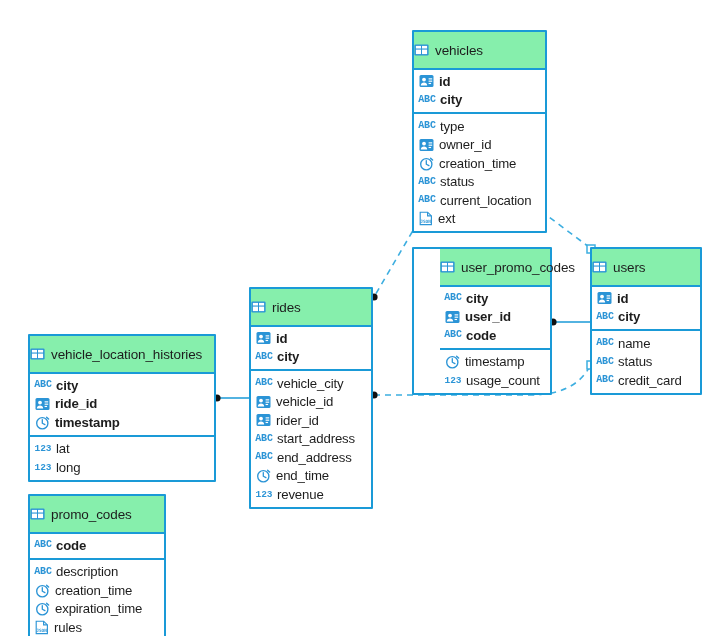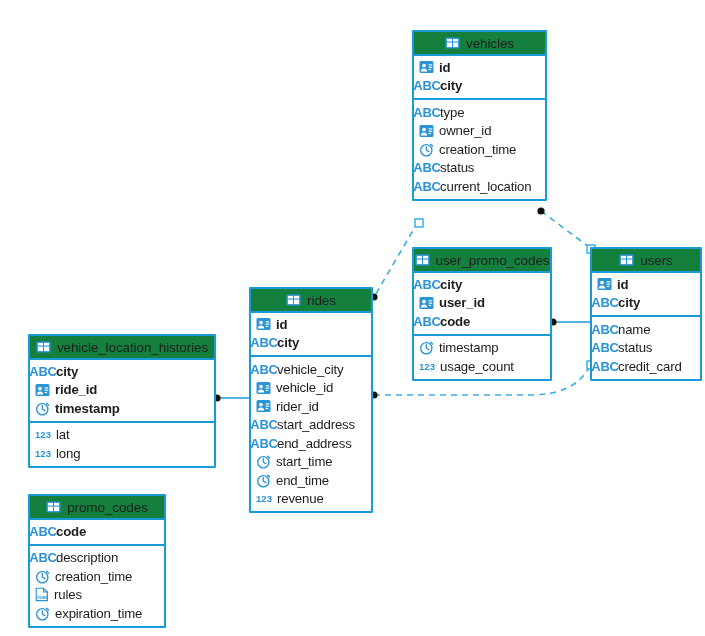--- a/index.html
+++ b/index.html
@@ -12,24 +12,24 @@
   #edges{position:absolute;left:0;top:0;width:705px;height:636px;pointer-events:none;}
 
   .table{
     position:absolute;
     border:2px solid #1a9ad7;
     background:#ffffff;
     box-sizing:border-box;
     border-radius:1px;
   }
   .t-header{
-    background:#15803d;
+    background:#86efac;
     border-bottom:2px solid #1a9ad7;
-    height:24px;
-    display:flex;align-items:center;justify-content:center;
+    height:38px;
+    display:flex;align-items:center;
     gap:6px;
     box-sizing:border-box;
   }
   .t-title{
     font-size:13.5px;color:#1d1d1d;white-space:nowrap;letter-spacing:-0.1px;
   }
   .t-pk{ border-bottom:2px solid #1a9ad7; padding:2px 0 3px 0;}
   .t-cols{ padding:3px 0 3px 0;}
   .row{
     display:flex;align-items:center;gap:5px;
@@ -37,26 +37,26 @@
     box-sizing:border-box;
     white-space:nowrap;
   }
   .row .fname{font-size:13.2px;color:#1d1d1d;letter-spacing:-0.15px;}
   .t-pk .row .fname{font-weight:bold;}
 
   .ic{flex:0 0 auto;display:inline-flex;align-items:center;justify-content:center;}
   .ic svg{display:block;}
   .ic-num{
     font-size:9.5px;font-weight:bold;color:#2b94d6;
-    font-family:Liberation Sans, sans-serif;
+    font-family:Liberation Mono, monospace;
     width:16px;text-align:center;line-height:1;
   }
   .ic-abc{
-    font-size:13px;font-weight:bold;color:#2b94d6;
-    font-family:Liberation Sans, sans-serif;
+    font-size:10px;font-weight:bold;color:#2b94d6;
+    font-family:Liberation Mono, monospace;
     width:16px;text-align:center;line-height:1;letter-spacing:-0.2px;
   }
 </style>
 </head>
 <body>
 
 <div id="canvas">
 
   <svg id="edges" viewBox="0 0 705 636" xmlns="http://www.w3.org/2000/svg">
       <g>
@@ -146,323 +146,323 @@
             <span class="fname">creation_time</span>
           </div>
           <div class="row">
             <span class="ic ic-abc">ABC</span>
             <span class="fname">status</span>
           </div>
           <div class="row">
             <span class="ic ic-abc">ABC</span>
             <span class="fname">current_location</span>
           </div>
-        </div>
-      </div>
-      <div class="table" style="left: 412px; top: 247px; width: 140px;">
-        <div class="t-header">
-          <span class="ic">
-            <svg width="15" height="12" viewBox="0 0 15 12">
-              <rect x="0.4" y="0.4" width="14.2" height="11.2" rx="1.3" fill="#2b94d6"></rect>
-              <rect x="1.9" y="1.9" width="5.1" height="2.6" fill="#ffffff"></rect>
-              <rect x="8.0" y="1.9" width="5.1" height="2.6" fill="#ffffff"></rect>
-              <rect x="1.9" y="5.6" width="5.1" height="4.5" fill="#ffffff"></rect>
-              <rect x="8.0" y="5.6" width="5.1" height="4.5" fill="#ffffff"></rect>
-            </svg>
-          </span>
-          <span class="t-title">user_promo_codes</span>
-        </div>
-        <div class="t-pk">
-          <div class="row">
-            <span class="ic ic-abc">ABC</span>
-            <span class="fname">city</span>
-          </div>
-          <div class="row">
-            <span class="ic">
-              <svg width="15" height="14" viewBox="0 0 15 14">
-                <rect x="0.5" y="1" width="14" height="12" rx="1.5" fill="#2b94d6"></rect>
-                <circle cx="5" cy="5.6" r="1.9" fill="#ffffff"></circle>
-                <path d="M1.8 11.4c0-1.9 1.4-3 3.2-3s3.2 1.1 3.2 3z" fill="#ffffff"></path>
-                <rect x="9.6" y="4.3" width="3.6" height="1.15" fill="#ffffff"></rect>
-                <rect x="9.6" y="6.6" width="3.6" height="1.15" fill="#ffffff"></rect>
-                <rect x="9.6" y="8.9" width="2.5" height="1.15" fill="#ffffff"></rect>
-              </svg>
-            </span>
-            <span class="fname">user_id</span>
-          </div>
-          <div class="row">
-            <span class="ic ic-abc">ABC</span>
-            <span class="fname">code</span>
-          </div>
-        </div>
-        <div class="t-cols">
-          <div class="row">
-            <span class="ic">
-              <svg width="15" height="15" viewBox="0 0 15 15">
-                <circle cx="7.3" cy="8.2" r="5.6" fill="none" stroke="#2b94d6" stroke-width="1.35"></circle>
-                <path d="M7.3 4.6 L7.3 8.2 L9.9 9.6" fill="none" stroke="#2b94d6" stroke-width="1.3" stroke-linecap="round"></path>
-                <path d="M11.6 2.2 L13.6 4.0" stroke="#2b94d6" stroke-width="1.4" stroke-linecap="round"></path>
-              </svg>
-            </span>
-            <span class="fname">timestamp</span>
-          </div>
-          <div class="row">
-            <span class="ic ic-num">123</span>
-            <span class="fname">usage_count</span>
-          </div>
-        </div>
-      </div>
-      <div class="table" style="left: 590px; top: 247px; width: 112px;">
-        <div class="t-header">
-          <span class="ic">
-            <svg width="15" height="12" viewBox="0 0 15 12">
-              <rect x="0.4" y="0.4" width="14.2" height="11.2" rx="1.3" fill="#2b94d6"></rect>
-              <rect x="1.9" y="1.9" width="5.1" height="2.6" fill="#ffffff"></rect>
-              <rect x="8.0" y="1.9" width="5.1" height="2.6" fill="#ffffff"></rect>
-              <rect x="1.9" y="5.6" width="5.1" height="4.5" fill="#ffffff"></rect>
-              <rect x="8.0" y="5.6" width="5.1" height="4.5" fill="#ffffff"></rect>
-            </svg>
-          </span>
-          <span class="t-title">users</span>
-        </div>
-        <div class="t-pk">
-          <div class="row">
-            <span class="ic">
-              <svg width="15" height="14" viewBox="0 0 15 14">
-                <rect x="0.5" y="1" width="14" height="12" rx="1.5" fill="#2b94d6"></rect>
-                <circle cx="5" cy="5.6" r="1.9" fill="#ffffff"></circle>
-                <path d="M1.8 11.4c0-1.9 1.4-3 3.2-3s3.2 1.1 3.2 3z" fill="#ffffff"></path>
-                <rect x="9.6" y="4.3" width="3.6" height="1.15" fill="#ffffff"></rect>
-                <rect x="9.6" y="6.6" width="3.6" height="1.15" fill="#ffffff"></rect>
-                <rect x="9.6" y="8.9" width="2.5" height="1.15" fill="#ffffff"></rect>
-              </svg>
-            </span>
-            <span class="fname">id</span>
-          </div>
-          <div class="row">
-            <span class="ic ic-abc">ABC</span>
-            <span class="fname">city</span>
-          </div>
-        </div>
-        <div class="t-cols">
-          <div class="row">
-            <span class="ic ic-abc">ABC</span>
-            <span class="fname">name</span>
-          </div>
-          <div class="row">
-            <span class="ic ic-abc">ABC</span>
-            <span class="fname">status</span>
-          </div>
-          <div class="row">
-            <span class="ic ic-abc">ABC</span>
-            <span class="fname">credit_card</span>
-          </div>
-        </div>
-      </div>
-      <div class="table" style="left: 249px; top: 287px; width: 124px;">
-        <div class="t-header">
-          <span class="ic">
-            <svg width="15" height="12" viewBox="0 0 15 12">
-              <rect x="0.4" y="0.4" width="14.2" height="11.2" rx="1.3" fill="#2b94d6"></rect>
-              <rect x="1.9" y="1.9" width="5.1" height="2.6" fill="#ffffff"></rect>
-              <rect x="8.0" y="1.9" width="5.1" height="2.6" fill="#ffffff"></rect>
-              <rect x="1.9" y="5.6" width="5.1" height="4.5" fill="#ffffff"></rect>
-              <rect x="8.0" y="5.6" width="5.1" height="4.5" fill="#ffffff"></rect>
-            </svg>
-          </span>
-          <span class="t-title">rides</span>
-        </div>
-        <div class="t-pk">
-          <div class="row">
-            <span class="ic">
-              <svg width="15" height="14" viewBox="0 0 15 14">
-                <rect x="0.5" y="1" width="14" height="12" rx="1.5" fill="#2b94d6"></rect>
-                <circle cx="5" cy="5.6" r="1.9" fill="#ffffff"></circle>
-                <path d="M1.8 11.4c0-1.9 1.4-3 3.2-3s3.2 1.1 3.2 3z" fill="#ffffff"></path>
-                <rect x="9.6" y="4.3" width="3.6" height="1.15" fill="#ffffff"></rect>
-                <rect x="9.6" y="6.6" width="3.6" height="1.15" fill="#ffffff"></rect>
-                <rect x="9.6" y="8.9" width="2.5" height="1.15" fill="#ffffff"></rect>
-              </svg>
-            </span>
-            <span class="fname">id</span>
-          </div>
-          <div class="row">
-            <span class="ic ic-abc">ABC</span>
-            <span class="fname">city</span>
-          </div>
-        </div>
-        <div class="t-cols">
-          <div class="row">
-            <span class="ic ic-abc">ABC</span>
-            <span class="fname">vehicle_city</span>
-          </div>
-          <div class="row">
-            <span class="ic">
-              <svg width="15" height="14" viewBox="0 0 15 14">
-                <rect x="0.5" y="1" width="14" height="12" rx="1.5" fill="#2b94d6"></rect>
-                <circle cx="5" cy="5.6" r="1.9" fill="#ffffff"></circle>
-                <path d="M1.8 11.4c0-1.9 1.4-3 3.2-3s3.2 1.1 3.2 3z" fill="#ffffff"></path>
-                <rect x="9.6" y="4.3" width="3.6" height="1.15" fill="#ffffff"></rect>
-                <rect x="9.6" y="6.6" width="3.6" height="1.15" fill="#ffffff"></rect>
-                <rect x="9.6" y="8.9" width="2.5" height="1.15" fill="#ffffff"></rect>
-              </svg>
-            </span>
-            <span class="fname">vehicle_id</span>
-          </div>
-          <div class="row">
-            <span class="ic">
-              <svg width="15" height="14" viewBox="0 0 15 14">
-                <rect x="0.5" y="1" width="14" height="12" rx="1.5" fill="#2b94d6"></rect>
-                <circle cx="5" cy="5.6" r="1.9" fill="#ffffff"></circle>
-                <path d="M1.8 11.4c0-1.9 1.4-3 3.2-3s3.2 1.1 3.2 3z" fill="#ffffff"></path>
-                <rect x="9.6" y="4.3" width="3.6" height="1.15" fill="#ffffff"></rect>
-                <rect x="9.6" y="6.6" width="3.6" height="1.15" fill="#ffffff"></rect>
-                <rect x="9.6" y="8.9" width="2.5" height="1.15" fill="#ffffff"></rect>
-              </svg>
-            </span>
-            <span class="fname">rider_id</span>
-          </div>
-          <div class="row">
-            <span class="ic ic-abc">ABC</span>
-            <span class="fname">start_address</span>
-          </div>
-          <div class="row">
-            <span class="ic ic-abc">ABC</span>
-            <span class="fname">end_address</span>
-          </div>
-          <div class="row">
-            <span class="ic">
-              <svg width="15" height="15" viewBox="0 0 15 15">
-                <circle cx="7.3" cy="8.2" r="5.6" fill="none" stroke="#2b94d6" stroke-width="1.35"></circle>
-                <path d="M7.3 4.6 L7.3 8.2 L9.9 9.6" fill="none" stroke="#2b94d6" stroke-width="1.3" stroke-linecap="round"></path>
-                <path d="M11.6 2.2 L13.6 4.0" stroke="#2b94d6" stroke-width="1.4" stroke-linecap="round"></path>
-              </svg>
-            </span>
-            <span class="fname">start_time</span>
-          </div>
-          <div class="row">
-            <span class="ic">
-              <svg width="15" height="15" viewBox="0 0 15 15">
-                <circle cx="7.3" cy="8.2" r="5.6" fill="none" stroke="#2b94d6" stroke-width="1.35"></circle>
-                <path d="M7.3 4.6 L7.3 8.2 L9.9 9.6" fill="none" stroke="#2b94d6" stroke-width="1.3" stroke-linecap="round"></path>
-                <path d="M11.6 2.2 L13.6 4.0" stroke="#2b94d6" stroke-width="1.4" stroke-linecap="round"></path>
-              </svg>
-            </span>
-            <span class="fname">end_time</span>
-          </div>
-          <div class="row">
-            <span class="ic ic-num">123</span>
-            <span class="fname">revenue</span>
-          </div>
-        </div>
-      </div>
-      <div class="table" style="left: 28px; top: 334px; width: 188px;">
-        <div class="t-header">
-          <span class="ic">
-            <svg width="15" height="12" viewBox="0 0 15 12">
-              <rect x="0.4" y="0.4" width="14.2" height="11.2" rx="1.3" fill="#2b94d6"></rect>
-              <rect x="1.9" y="1.9" width="5.1" height="2.6" fill="#ffffff"></rect>
-              <rect x="8.0" y="1.9" width="5.1" height="2.6" fill="#ffffff"></rect>
-              <rect x="1.9" y="5.6" width="5.1" height="4.5" fill="#ffffff"></rect>
-              <rect x="8.0" y="5.6" width="5.1" height="4.5" fill="#ffffff"></rect>
-            </svg>
-          </span>
-          <span class="t-title">vehicle_location_histories</span>
-        </div>
-        <div class="t-pk">
-          <div class="row">
-            <span class="ic ic-abc">ABC</span>
-            <span class="fname">city</span>
-          </div>
-          <div class="row">
-            <span class="ic">
-              <svg width="15" height="14" viewBox="0 0 15 14">
-                <rect x="0.5" y="1" width="14" height="12" rx="1.5" fill="#2b94d6"></rect>
-                <circle cx="5" cy="5.6" r="1.9" fill="#ffffff"></circle>
-                <path d="M1.8 11.4c0-1.9 1.4-3 3.2-3s3.2 1.1 3.2 3z" fill="#ffffff"></path>
-                <rect x="9.6" y="4.3" width="3.6" height="1.15" fill="#ffffff"></rect>
-                <rect x="9.6" y="6.6" width="3.6" height="1.15" fill="#ffffff"></rect>
-                <rect x="9.6" y="8.9" width="2.5" height="1.15" fill="#ffffff"></rect>
-              </svg>
-            </span>
-            <span class="fname">ride_id</span>
-          </div>
-          <div class="row">
-            <span class="ic">
-              <svg width="15" height="15" viewBox="0 0 15 15">
-                <circle cx="7.3" cy="8.2" r="5.6" fill="none" stroke="#2b94d6" stroke-width="1.35"></circle>
-                <path d="M7.3 4.6 L7.3 8.2 L9.9 9.6" fill="none" stroke="#2b94d6" stroke-width="1.3" stroke-linecap="round"></path>
-                <path d="M11.6 2.2 L13.6 4.0" stroke="#2b94d6" stroke-width="1.4" stroke-linecap="round"></path>
-              </svg>
-            </span>
-            <span class="fname">timestamp</span>
-          </div>
-        </div>
-        <div class="t-cols">
-          <div class="row">
-            <span class="ic ic-num">123</span>
-            <span class="fname">lat</span>
-          </div>
-          <div class="row">
-            <span class="ic ic-num">123</span>
-            <span class="fname">long</span>
-          </div>
-        </div>
-      </div>
-      <div class="table" style="left: 28px; top: 494px; width: 138px;">
-        <div class="t-header">
-          <span class="ic">
-            <svg width="15" height="12" viewBox="0 0 15 12">
-              <rect x="0.4" y="0.4" width="14.2" height="11.2" rx="1.3" fill="#2b94d6"></rect>
-              <rect x="1.9" y="1.9" width="5.1" height="2.6" fill="#ffffff"></rect>
-              <rect x="8.0" y="1.9" width="5.1" height="2.6" fill="#ffffff"></rect>
-              <rect x="1.9" y="5.6" width="5.1" height="4.5" fill="#ffffff"></rect>
-              <rect x="8.0" y="5.6" width="5.1" height="4.5" fill="#ffffff"></rect>
-            </svg>
-          </span>
-          <span class="t-title">promo_codes</span>
-        </div>
-        <div class="t-pk">
-          <div class="row">
-            <span class="ic ic-abc">ABC</span>
-            <span class="fname">code</span>
-          </div>
-        </div>
-        <div class="t-cols">
-          <div class="row">
-            <span class="ic ic-abc">ABC</span>
-            <span class="fname">description</span>
-          </div>
-          <div class="row">
-            <span class="ic">
-              <svg width="15" height="15" viewBox="0 0 15 15">
-                <circle cx="7.3" cy="8.2" r="5.6" fill="none" stroke="#2b94d6" stroke-width="1.35"></circle>
-                <path d="M7.3 4.6 L7.3 8.2 L9.9 9.6" fill="none" stroke="#2b94d6" stroke-width="1.3" stroke-linecap="round"></path>
-                <path d="M11.6 2.2 L13.6 4.0" stroke="#2b94d6" stroke-width="1.4" stroke-linecap="round"></path>
-              </svg>
-            </span>
-            <span class="fname">creation_time</span>
-          </div>
           <div class="row">
             <span class="ic">
               <svg width="14" height="15" viewBox="0 0 14 15">
                 <path d="M1.2 1.2 H8.6 L12.4 4.9 V13.6 H1.2 Z" fill="#ffffff" stroke="#2b94d6" stroke-width="1.15"></path>
                 <path d="M8.6 1.2 V4.9 H12.4" fill="none" stroke="#2b94d6" stroke-width="1.15"></path>
                 <text x="6.6" y="12.1" font-size="4.4" font-family="DejaVu Sans Mono, monospace" font-weight="bold" fill="#2b94d6" text-anchor="middle">JSON</text>
               </svg>
             </span>
+            <span class="fname">ext</span>
+          </div>
+        </div>
+      </div>
+      <div class="table" style="left: 412px; top: 247px; width: 140px; padding-left: 26px;">
+        <div class="t-header">
+          <span class="ic">
+            <svg width="15" height="12" viewBox="0 0 15 12">
+              <rect x="0.4" y="0.4" width="14.2" height="11.2" rx="1.3" fill="#2b94d6"></rect>
+              <rect x="1.9" y="1.9" width="5.1" height="2.6" fill="#ffffff"></rect>
+              <rect x="8.0" y="1.9" width="5.1" height="2.6" fill="#ffffff"></rect>
+              <rect x="1.9" y="5.6" width="5.1" height="4.5" fill="#ffffff"></rect>
+              <rect x="8.0" y="5.6" width="5.1" height="4.5" fill="#ffffff"></rect>
+            </svg>
+          </span>
+          <span class="t-title">user_promo_codes</span>
+        </div>
+        <div class="t-pk">
+          <div class="row">
+            <span class="ic ic-abc">ABC</span>
+            <span class="fname">city</span>
+          </div>
+          <div class="row">
+            <span class="ic">
+              <svg width="15" height="14" viewBox="0 0 15 14">
+                <rect x="0.5" y="1" width="14" height="12" rx="1.5" fill="#2b94d6"></rect>
+                <circle cx="5" cy="5.6" r="1.9" fill="#ffffff"></circle>
+                <path d="M1.8 11.4c0-1.9 1.4-3 3.2-3s3.2 1.1 3.2 3z" fill="#ffffff"></path>
+                <rect x="9.6" y="4.3" width="3.6" height="1.15" fill="#ffffff"></rect>
+                <rect x="9.6" y="6.6" width="3.6" height="1.15" fill="#ffffff"></rect>
+                <rect x="9.6" y="8.9" width="2.5" height="1.15" fill="#ffffff"></rect>
+              </svg>
+            </span>
+            <span class="fname">user_id</span>
+          </div>
+          <div class="row">
+            <span class="ic ic-abc">ABC</span>
+            <span class="fname">code</span>
+          </div>
+        </div>
+        <div class="t-cols">
+          <div class="row">
+            <span class="ic">
+              <svg width="15" height="15" viewBox="0 0 15 15">
+                <circle cx="7.3" cy="8.2" r="5.6" fill="none" stroke="#2b94d6" stroke-width="1.35"></circle>
+                <path d="M7.3 4.6 L7.3 8.2 L9.9 9.6" fill="none" stroke="#2b94d6" stroke-width="1.3" stroke-linecap="round"></path>
+                <path d="M11.6 2.2 L13.6 4.0" stroke="#2b94d6" stroke-width="1.4" stroke-linecap="round"></path>
+              </svg>
+            </span>
+            <span class="fname">timestamp</span>
+          </div>
+          <div class="row">
+            <span class="ic ic-num">123</span>
+            <span class="fname">usage_count</span>
+          </div>
+        </div>
+      </div>
+      <div class="table" style="left: 590px; top: 247px; width: 112px;">
+        <div class="t-header">
+          <span class="ic">
+            <svg width="15" height="12" viewBox="0 0 15 12">
+              <rect x="0.4" y="0.4" width="14.2" height="11.2" rx="1.3" fill="#2b94d6"></rect>
+              <rect x="1.9" y="1.9" width="5.1" height="2.6" fill="#ffffff"></rect>
+              <rect x="8.0" y="1.9" width="5.1" height="2.6" fill="#ffffff"></rect>
+              <rect x="1.9" y="5.6" width="5.1" height="4.5" fill="#ffffff"></rect>
+              <rect x="8.0" y="5.6" width="5.1" height="4.5" fill="#ffffff"></rect>
+            </svg>
+          </span>
+          <span class="t-title">users</span>
+        </div>
+        <div class="t-pk">
+          <div class="row">
+            <span class="ic">
+              <svg width="15" height="14" viewBox="0 0 15 14">
+                <rect x="0.5" y="1" width="14" height="12" rx="1.5" fill="#2b94d6"></rect>
+                <circle cx="5" cy="5.6" r="1.9" fill="#ffffff"></circle>
+                <path d="M1.8 11.4c0-1.9 1.4-3 3.2-3s3.2 1.1 3.2 3z" fill="#ffffff"></path>
+                <rect x="9.6" y="4.3" width="3.6" height="1.15" fill="#ffffff"></rect>
+                <rect x="9.6" y="6.6" width="3.6" height="1.15" fill="#ffffff"></rect>
+                <rect x="9.6" y="8.9" width="2.5" height="1.15" fill="#ffffff"></rect>
+              </svg>
+            </span>
+            <span class="fname">id</span>
+          </div>
+          <div class="row">
+            <span class="ic ic-abc">ABC</span>
+            <span class="fname">city</span>
+          </div>
+        </div>
+        <div class="t-cols">
+          <div class="row">
+            <span class="ic ic-abc">ABC</span>
+            <span class="fname">name</span>
+          </div>
+          <div class="row">
+            <span class="ic ic-abc">ABC</span>
+            <span class="fname">status</span>
+          </div>
+          <div class="row">
+            <span class="ic ic-abc">ABC</span>
+            <span class="fname">credit_card</span>
+          </div>
+        </div>
+      </div>
+      <div class="table" style="left: 249px; top: 287px; width: 124px;">
+        <div class="t-header">
+          <span class="ic">
+            <svg width="15" height="12" viewBox="0 0 15 12">
+              <rect x="0.4" y="0.4" width="14.2" height="11.2" rx="1.3" fill="#2b94d6"></rect>
+              <rect x="1.9" y="1.9" width="5.1" height="2.6" fill="#ffffff"></rect>
+              <rect x="8.0" y="1.9" width="5.1" height="2.6" fill="#ffffff"></rect>
+              <rect x="1.9" y="5.6" width="5.1" height="4.5" fill="#ffffff"></rect>
+              <rect x="8.0" y="5.6" width="5.1" height="4.5" fill="#ffffff"></rect>
+            </svg>
+          </span>
+          <span class="t-title">rides</span>
+        </div>
+        <div class="t-pk">
+          <div class="row">
+            <span class="ic">
+              <svg width="15" height="14" viewBox="0 0 15 14">
+                <rect x="0.5" y="1" width="14" height="12" rx="1.5" fill="#2b94d6"></rect>
+                <circle cx="5" cy="5.6" r="1.9" fill="#ffffff"></circle>
+                <path d="M1.8 11.4c0-1.9 1.4-3 3.2-3s3.2 1.1 3.2 3z" fill="#ffffff"></path>
+                <rect x="9.6" y="4.3" width="3.6" height="1.15" fill="#ffffff"></rect>
+                <rect x="9.6" y="6.6" width="3.6" height="1.15" fill="#ffffff"></rect>
+                <rect x="9.6" y="8.9" width="2.5" height="1.15" fill="#ffffff"></rect>
+              </svg>
+            </span>
+            <span class="fname">id</span>
+          </div>
+          <div class="row">
+            <span class="ic ic-abc">ABC</span>
+            <span class="fname">city</span>
+          </div>
+        </div>
+        <div class="t-cols">
+          <div class="row">
+            <span class="ic ic-abc">ABC</span>
+            <span class="fname">vehicle_city</span>
+          </div>
+          <div class="row">
+            <span class="ic">
+              <svg width="15" height="14" viewBox="0 0 15 14">
+                <rect x="0.5" y="1" width="14" height="12" rx="1.5" fill="#2b94d6"></rect>
+                <circle cx="5" cy="5.6" r="1.9" fill="#ffffff"></circle>
+                <path d="M1.8 11.4c0-1.9 1.4-3 3.2-3s3.2 1.1 3.2 3z" fill="#ffffff"></path>
+                <rect x="9.6" y="4.3" width="3.6" height="1.15" fill="#ffffff"></rect>
+                <rect x="9.6" y="6.6" width="3.6" height="1.15" fill="#ffffff"></rect>
+                <rect x="9.6" y="8.9" width="2.5" height="1.15" fill="#ffffff"></rect>
+              </svg>
+            </span>
+            <span class="fname">vehicle_id</span>
+          </div>
+          <div class="row">
+            <span class="ic">
+              <svg width="15" height="14" viewBox="0 0 15 14">
+                <rect x="0.5" y="1" width="14" height="12" rx="1.5" fill="#2b94d6"></rect>
+                <circle cx="5" cy="5.6" r="1.9" fill="#ffffff"></circle>
+                <path d="M1.8 11.4c0-1.9 1.4-3 3.2-3s3.2 1.1 3.2 3z" fill="#ffffff"></path>
+                <rect x="9.6" y="4.3" width="3.6" height="1.15" fill="#ffffff"></rect>
+                <rect x="9.6" y="6.6" width="3.6" height="1.15" fill="#ffffff"></rect>
+                <rect x="9.6" y="8.9" width="2.5" height="1.15" fill="#ffffff"></rect>
+              </svg>
+            </span>
+            <span class="fname">rider_id</span>
+          </div>
+          <div class="row">
+            <span class="ic ic-abc">ABC</span>
+            <span class="fname">start_address</span>
+          </div>
+          <div class="row">
+            <span class="ic ic-abc">ABC</span>
+            <span class="fname">end_address</span>
+          </div>
+          <div class="row">
+            <span class="ic">
+              <svg width="15" height="15" viewBox="0 0 15 15">
+                <circle cx="7.3" cy="8.2" r="5.6" fill="none" stroke="#2b94d6" stroke-width="1.35"></circle>
+                <path d="M7.3 4.6 L7.3 8.2 L9.9 9.6" fill="none" stroke="#2b94d6" stroke-width="1.3" stroke-linecap="round"></path>
+                <path d="M11.6 2.2 L13.6 4.0" stroke="#2b94d6" stroke-width="1.4" stroke-linecap="round"></path>
+              </svg>
+            </span>
+            <span class="fname">end_time</span>
+          </div>
+          <div class="row">
+            <span class="ic ic-num">123</span>
+            <span class="fname">revenue</span>
+          </div>
+        </div>
+      </div>
+      <div class="table" style="left: 28px; top: 334px; width: 188px;">
+        <div class="t-header">
+          <span class="ic">
+            <svg width="15" height="12" viewBox="0 0 15 12">
+              <rect x="0.4" y="0.4" width="14.2" height="11.2" rx="1.3" fill="#2b94d6"></rect>
+              <rect x="1.9" y="1.9" width="5.1" height="2.6" fill="#ffffff"></rect>
+              <rect x="8.0" y="1.9" width="5.1" height="2.6" fill="#ffffff"></rect>
+              <rect x="1.9" y="5.6" width="5.1" height="4.5" fill="#ffffff"></rect>
+              <rect x="8.0" y="5.6" width="5.1" height="4.5" fill="#ffffff"></rect>
+            </svg>
+          </span>
+          <span class="t-title">vehicle_location_histories</span>
+        </div>
+        <div class="t-pk">
+          <div class="row">
+            <span class="ic ic-abc">ABC</span>
+            <span class="fname">city</span>
+          </div>
+          <div class="row">
+            <span class="ic">
+              <svg width="15" height="14" viewBox="0 0 15 14">
+                <rect x="0.5" y="1" width="14" height="12" rx="1.5" fill="#2b94d6"></rect>
+                <circle cx="5" cy="5.6" r="1.9" fill="#ffffff"></circle>
+                <path d="M1.8 11.4c0-1.9 1.4-3 3.2-3s3.2 1.1 3.2 3z" fill="#ffffff"></path>
+                <rect x="9.6" y="4.3" width="3.6" height="1.15" fill="#ffffff"></rect>
+                <rect x="9.6" y="6.6" width="3.6" height="1.15" fill="#ffffff"></rect>
+                <rect x="9.6" y="8.9" width="2.5" height="1.15" fill="#ffffff"></rect>
+              </svg>
+            </span>
+            <span class="fname">ride_id</span>
+          </div>
+          <div class="row">
+            <span class="ic">
+              <svg width="15" height="15" viewBox="0 0 15 15">
+                <circle cx="7.3" cy="8.2" r="5.6" fill="none" stroke="#2b94d6" stroke-width="1.35"></circle>
+                <path d="M7.3 4.6 L7.3 8.2 L9.9 9.6" fill="none" stroke="#2b94d6" stroke-width="1.3" stroke-linecap="round"></path>
+                <path d="M11.6 2.2 L13.6 4.0" stroke="#2b94d6" stroke-width="1.4" stroke-linecap="round"></path>
+              </svg>
+            </span>
+            <span class="fname">timestamp</span>
+          </div>
+        </div>
+        <div class="t-cols">
+          <div class="row">
+            <span class="ic ic-num">123</span>
+            <span class="fname">lat</span>
+          </div>
+          <div class="row">
+            <span class="ic ic-num">123</span>
+            <span class="fname">long</span>
+          </div>
+        </div>
+      </div>
+      <div class="table" style="left: 28px; top: 494px; width: 138px;">
+        <div class="t-header">
+          <span class="ic">
+            <svg width="15" height="12" viewBox="0 0 15 12">
+              <rect x="0.4" y="0.4" width="14.2" height="11.2" rx="1.3" fill="#2b94d6"></rect>
+              <rect x="1.9" y="1.9" width="5.1" height="2.6" fill="#ffffff"></rect>
+              <rect x="8.0" y="1.9" width="5.1" height="2.6" fill="#ffffff"></rect>
+              <rect x="1.9" y="5.6" width="5.1" height="4.5" fill="#ffffff"></rect>
+              <rect x="8.0" y="5.6" width="5.1" height="4.5" fill="#ffffff"></rect>
+            </svg>
+          </span>
+          <span class="t-title">promo_codes</span>
+        </div>
+        <div class="t-pk">
+          <div class="row">
+            <span class="ic ic-abc">ABC</span>
+            <span class="fname">code</span>
+          </div>
+        </div>
+        <div class="t-cols">
+          <div class="row">
+            <span class="ic ic-abc">ABC</span>
+            <span class="fname">description</span>
+          </div>
+          <div class="row">
+            <span class="ic">
+              <svg width="15" height="15" viewBox="0 0 15 15">
+                <circle cx="7.3" cy="8.2" r="5.6" fill="none" stroke="#2b94d6" stroke-width="1.35"></circle>
+                <path d="M7.3 4.6 L7.3 8.2 L9.9 9.6" fill="none" stroke="#2b94d6" stroke-width="1.3" stroke-linecap="round"></path>
+                <path d="M11.6 2.2 L13.6 4.0" stroke="#2b94d6" stroke-width="1.4" stroke-linecap="round"></path>
+              </svg>
+            </span>
+            <span class="fname">creation_time</span>
+          </div>
+          <div class="row">
+            <span class="ic">
+              <svg width="15" height="15" viewBox="0 0 15 15">
+                <circle cx="7.3" cy="8.2" r="5.6" fill="none" stroke="#2b94d6" stroke-width="1.35"></circle>
+                <path d="M7.3 4.6 L7.3 8.2 L9.9 9.6" fill="none" stroke="#2b94d6" stroke-width="1.3" stroke-linecap="round"></path>
+                <path d="M11.6 2.2 L13.6 4.0" stroke="#2b94d6" stroke-width="1.4" stroke-linecap="round"></path>
+              </svg>
+            </span>
+            <span class="fname">expiration_time</span>
+          </div>
+          <div class="row">
+            <span class="ic">
+              <svg width="14" height="15" viewBox="0 0 14 15">
+                <path d="M1.2 1.2 H8.6 L12.4 4.9 V13.6 H1.2 Z" fill="#ffffff" stroke="#2b94d6" stroke-width="1.15"></path>
+                <path d="M8.6 1.2 V4.9 H12.4" fill="none" stroke="#2b94d6" stroke-width="1.15"></path>
+                <text x="6.6" y="12.1" font-size="4.4" font-family="DejaVu Sans Mono, monospace" font-weight="bold" fill="#2b94d6" text-anchor="middle">JSON</text>
+              </svg>
+            </span>
             <span class="fname">rules</span>
           </div>
-          <div class="row">
-            <span class="ic">
-              <svg width="15" height="15" viewBox="0 0 15 15">
-                <circle cx="7.3" cy="8.2" r="5.6" fill="none" stroke="#2b94d6" stroke-width="1.35"></circle>
-                <path d="M7.3 4.6 L7.3 8.2 L9.9 9.6" fill="none" stroke="#2b94d6" stroke-width="1.3" stroke-linecap="round"></path>
-                <path d="M11.6 2.2 L13.6 4.0" stroke="#2b94d6" stroke-width="1.4" stroke-linecap="round"></path>
-              </svg>
-            </span>
-            <span class="fname">expiration_time</span>
-          </div>
         </div>
       </div>
     </div>
 
 </div>
 
 </body></html>

